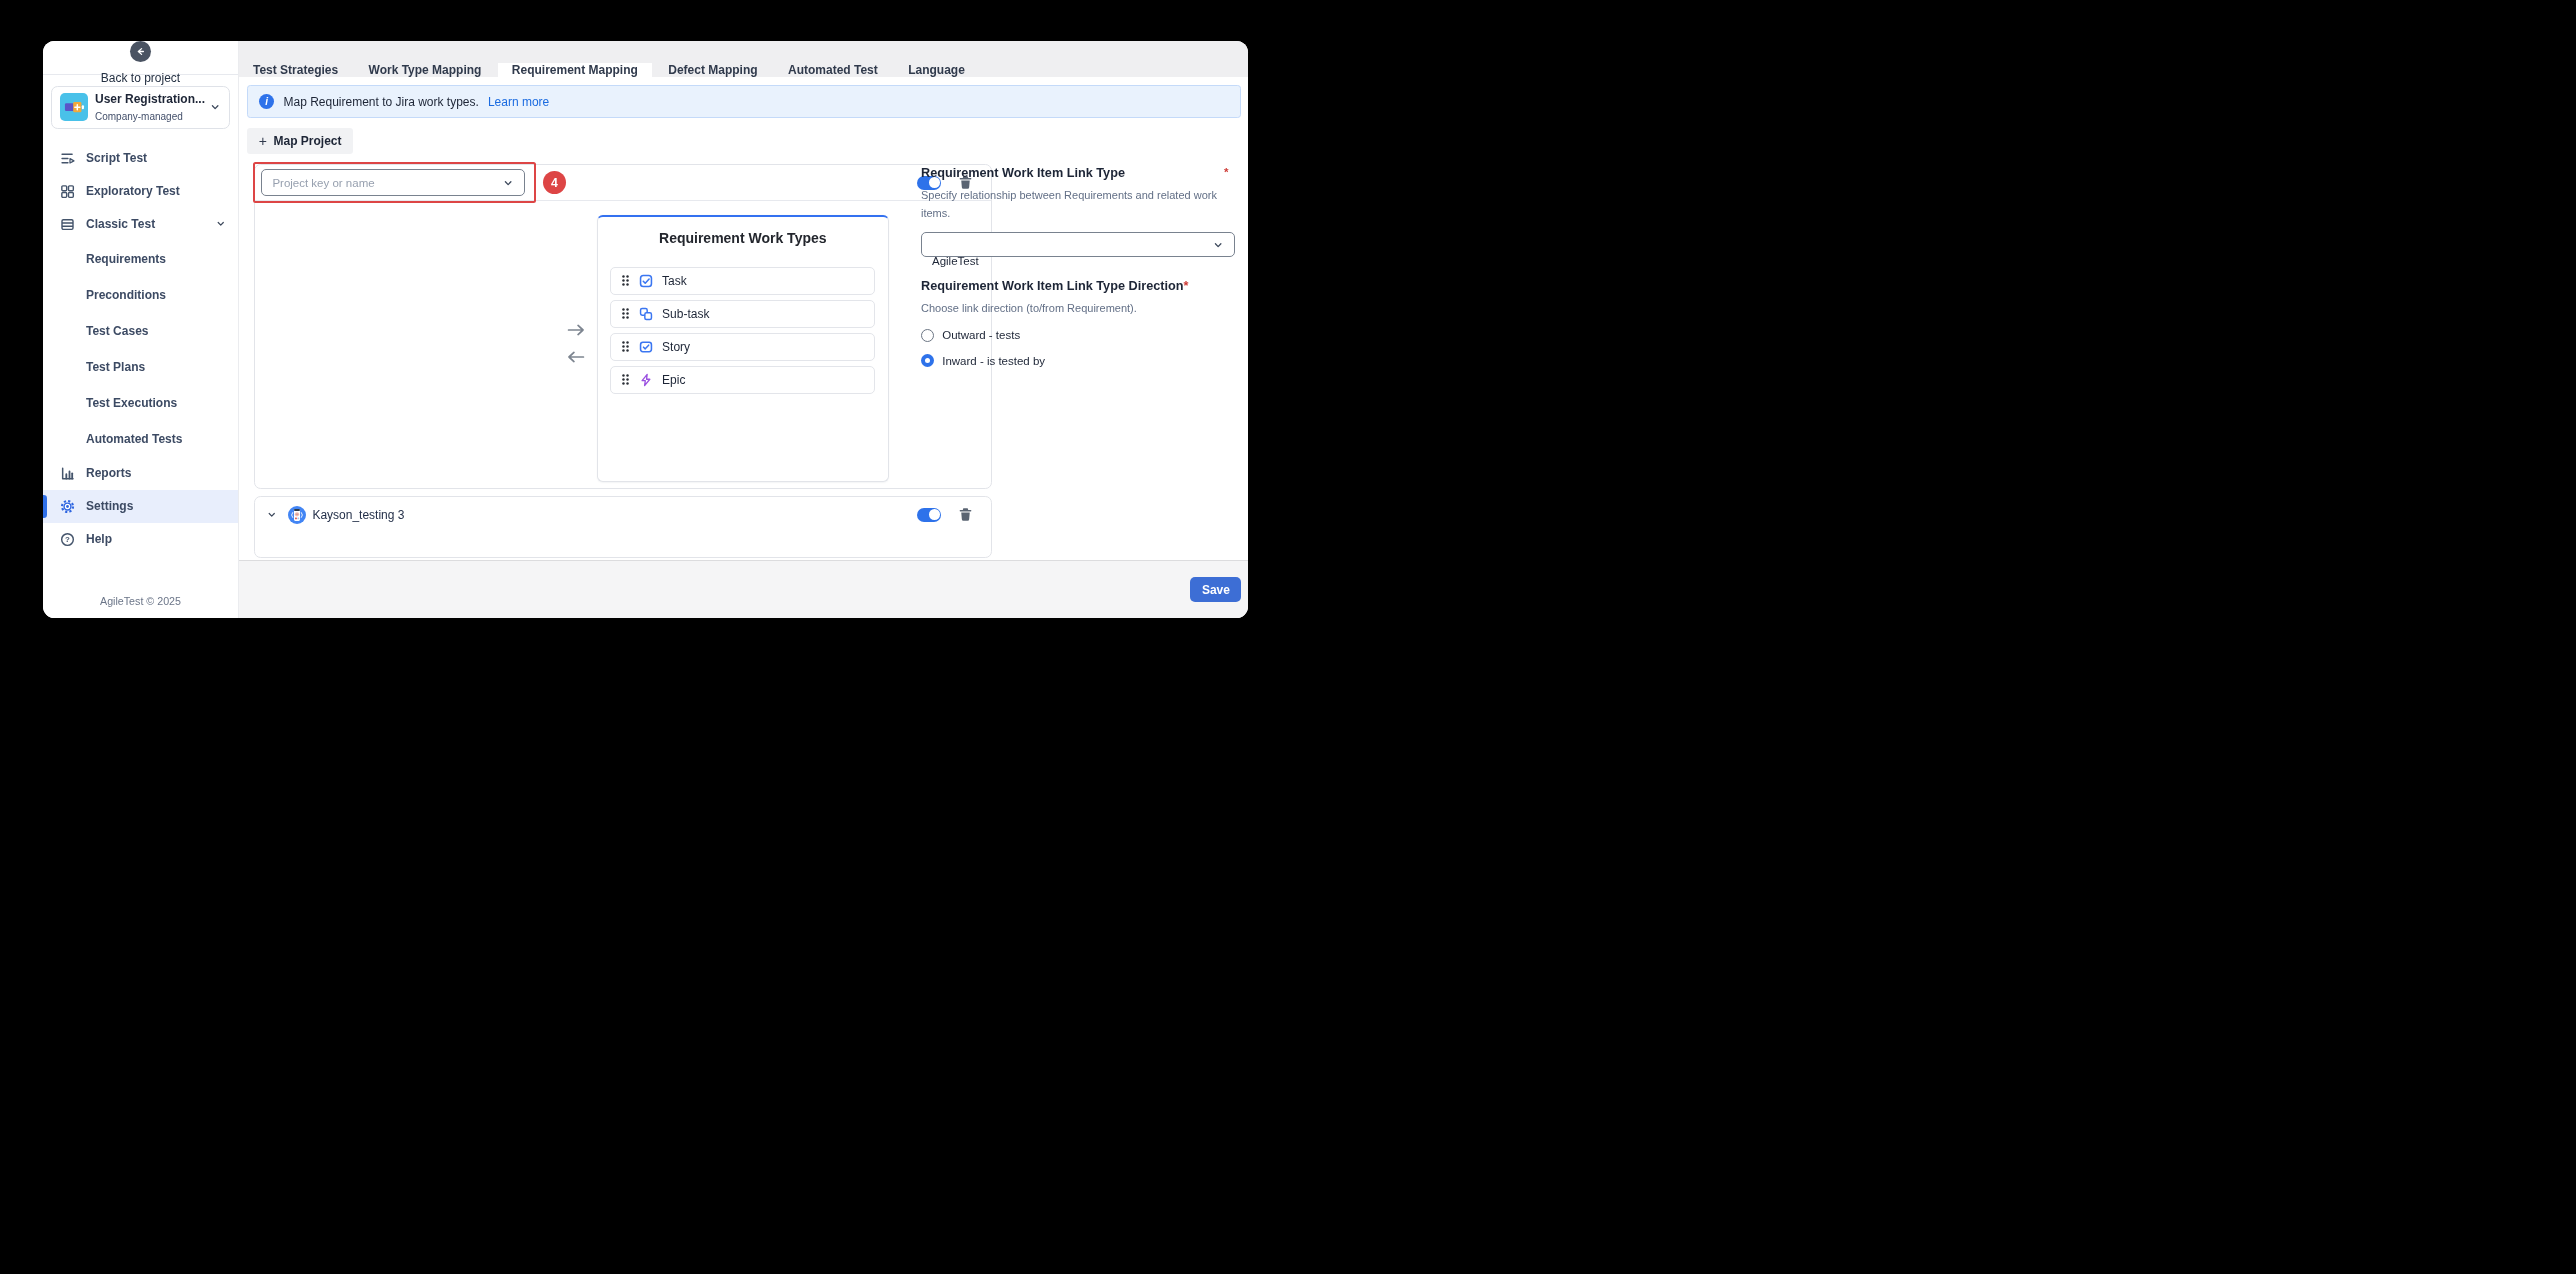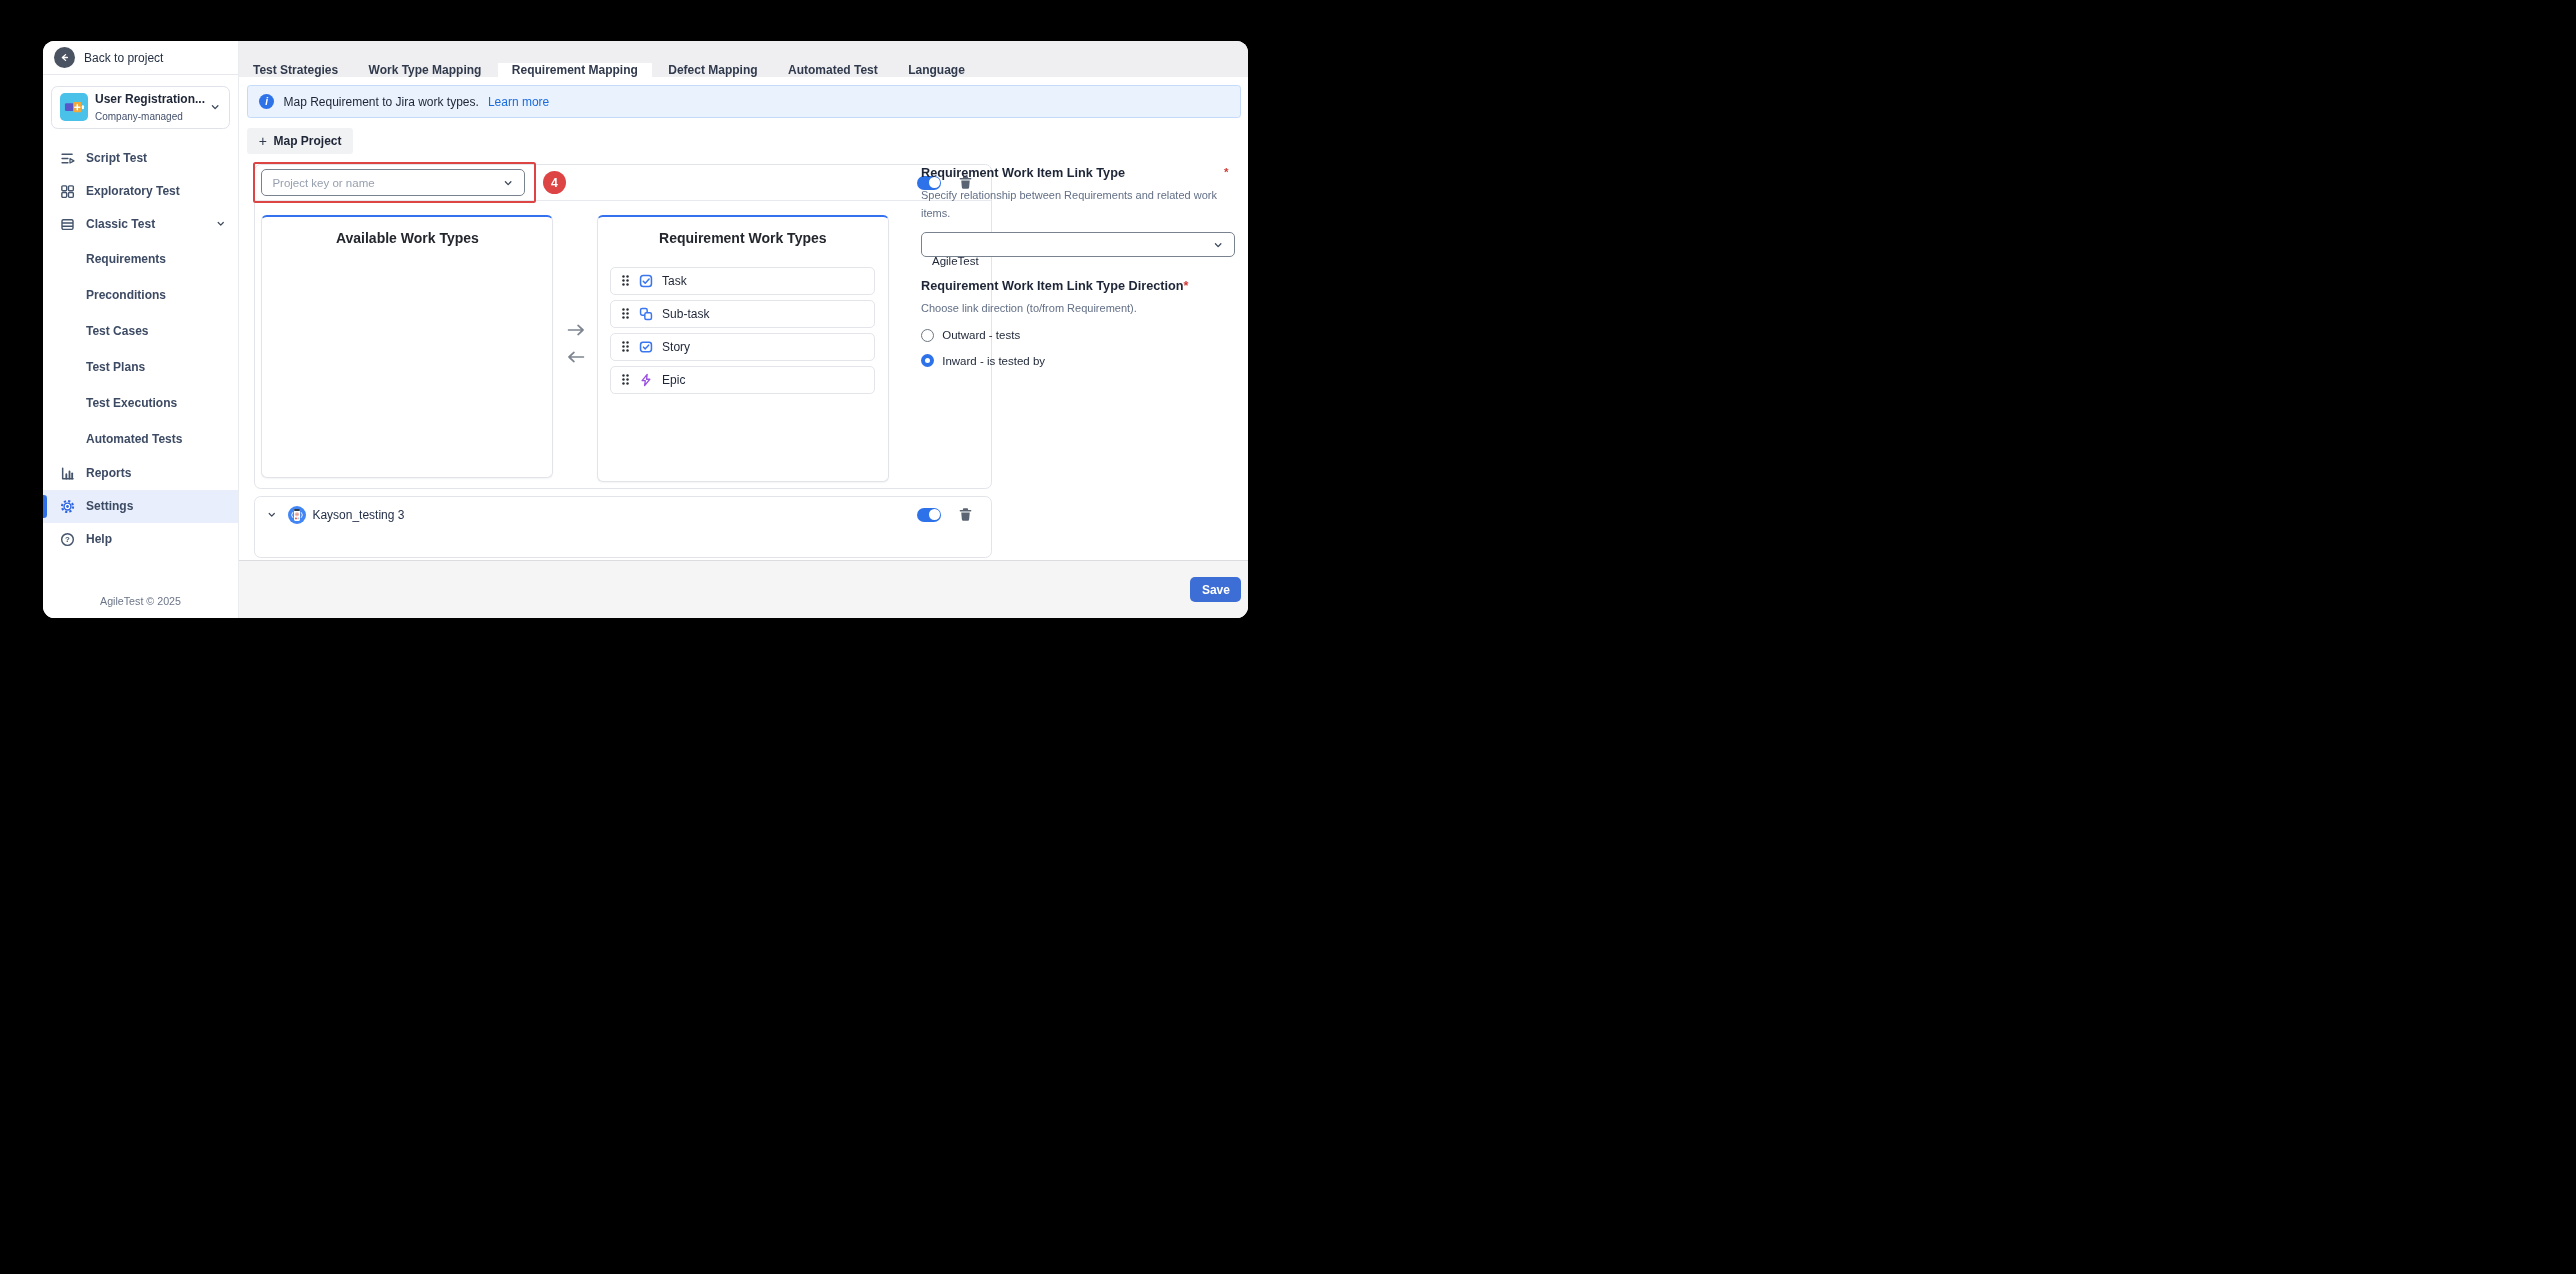--- a/index.html
+++ b/index.html
@@ -2,21 +2,21 @@
 <html style="font-size:13px"><head>
 <meta charset="utf-8">
 <style>
   html,body{margin:0;padding:0;background:#000;}
   *{box-sizing:border-box;font-family:"Liberation Sans", sans-serif;}
   .stage{position:relative;width:1288px;height:637px;background:#000;overflow:hidden;}
   .window{position:absolute;left:43px;top:41px;width:1205px;height:577px;background:#fff;border-radius:11.5px;overflow:hidden;display:flex;}
 
   
   .sidebar{width:196px;min-width:196px;background:#fff;border-right:0.8px solid #ebecef;display:flex;flex-direction:column;position:relative;}
-  .back-row{height:34px;display:flex;align-items:center;gap:9px;padding:0 10.7px;border-bottom:0.8px solid #e7e9ee;cursor:pointer;}
+  .back-row{height:34px;display:flex;align-items:center;gap:9px;padding:0 10.7px;border-bottom:0.8px solid #e7e9ee;cursor:pointer;flex-direction:column;}
   .back-circle{width:21.4px;height:21.4px;border-radius:50%;background:#4a5362;display:flex;align-items:center;justify-content:center;flex:none;}
   .back-label{font-size:12px;color:#243042;}
   .proj-card{margin:10.7px 8.2px 0 8.2px;border:0.8px solid #dfe2e8;border-radius:6.6px;padding:5.8px 7.4px;display:flex;align-items:center;gap:7.4px;cursor:pointer;}
   .proj-ic{width:28px;height:28px;flex:none;}
   .proj-meta{flex:1;min-width:0;}
   .proj-name{font-size:12px;font-weight:700;color:#1d2536;white-space:nowrap;}
   .proj-sub{font-size:10px;color:#44506b;margin-top:5px;}
   .nav{padding-top:12.3px;display:flex;flex-direction:column;}
   .nav-row{height:33px;display:flex;align-items:center;gap:10.7px;padding:0 11.5px 0 17.3px;cursor:pointer;position:relative;}
   .nav-row .lbl{font-size:12px;font-weight:600;color:#3c4a63;flex:1;}
@@ -275,23 +275,20 @@
               <span>
                 <svg width="15" height="15" viewBox="0 0 18 18" fill="#5a6472">
                     <path d="M7 1.6 h4 a1.1 1.1 0 0 1 1.1 1.1 v.9 h3.1 a.85.85 0 1 1 0 1.7 H2.8 a.85.85 0 1 1 0-1.7 H5.9 v-.9 A1.1 1.1 0 0 1 7 1.6 Z"></path>
                     <path d="M3.9 6.6 h10.2 l-.7 8.2 a1.9 1.9 0 0 1-1.9 1.8 H6.5 a1.9 1.9 0 0 1-1.9-1.8 Z"></path>
                   </svg>
               </span>
             </div>
           </div>
 
           <div class="panels">
-            <div class="panel panel-l">
-              <div class="panel-title">Available Work Types</div>
-            </div>
 
             <div class="arrows">
               <span>
                 <svg width="20" height="14" viewBox="0 0 24 17">
                     <path d="M3 8.5 H20 M14.5 3 L20.5 8.5 L14.5 14" stroke="#7d8590" stroke-width="2.1" fill="none" stroke-linecap="round" stroke-linejoin="round"></path>
                   </svg>
               </span>
               <span>
                 <svg width="20" height="14" viewBox="0 0 24 17">
                     <path d="M21 8.5 H4 M9.5 3 L3.5 8.5 L9.5 14" stroke="#7d8590" stroke-width="2.1" fill="none" stroke-linecap="round" stroke-linejoin="round"></path>

